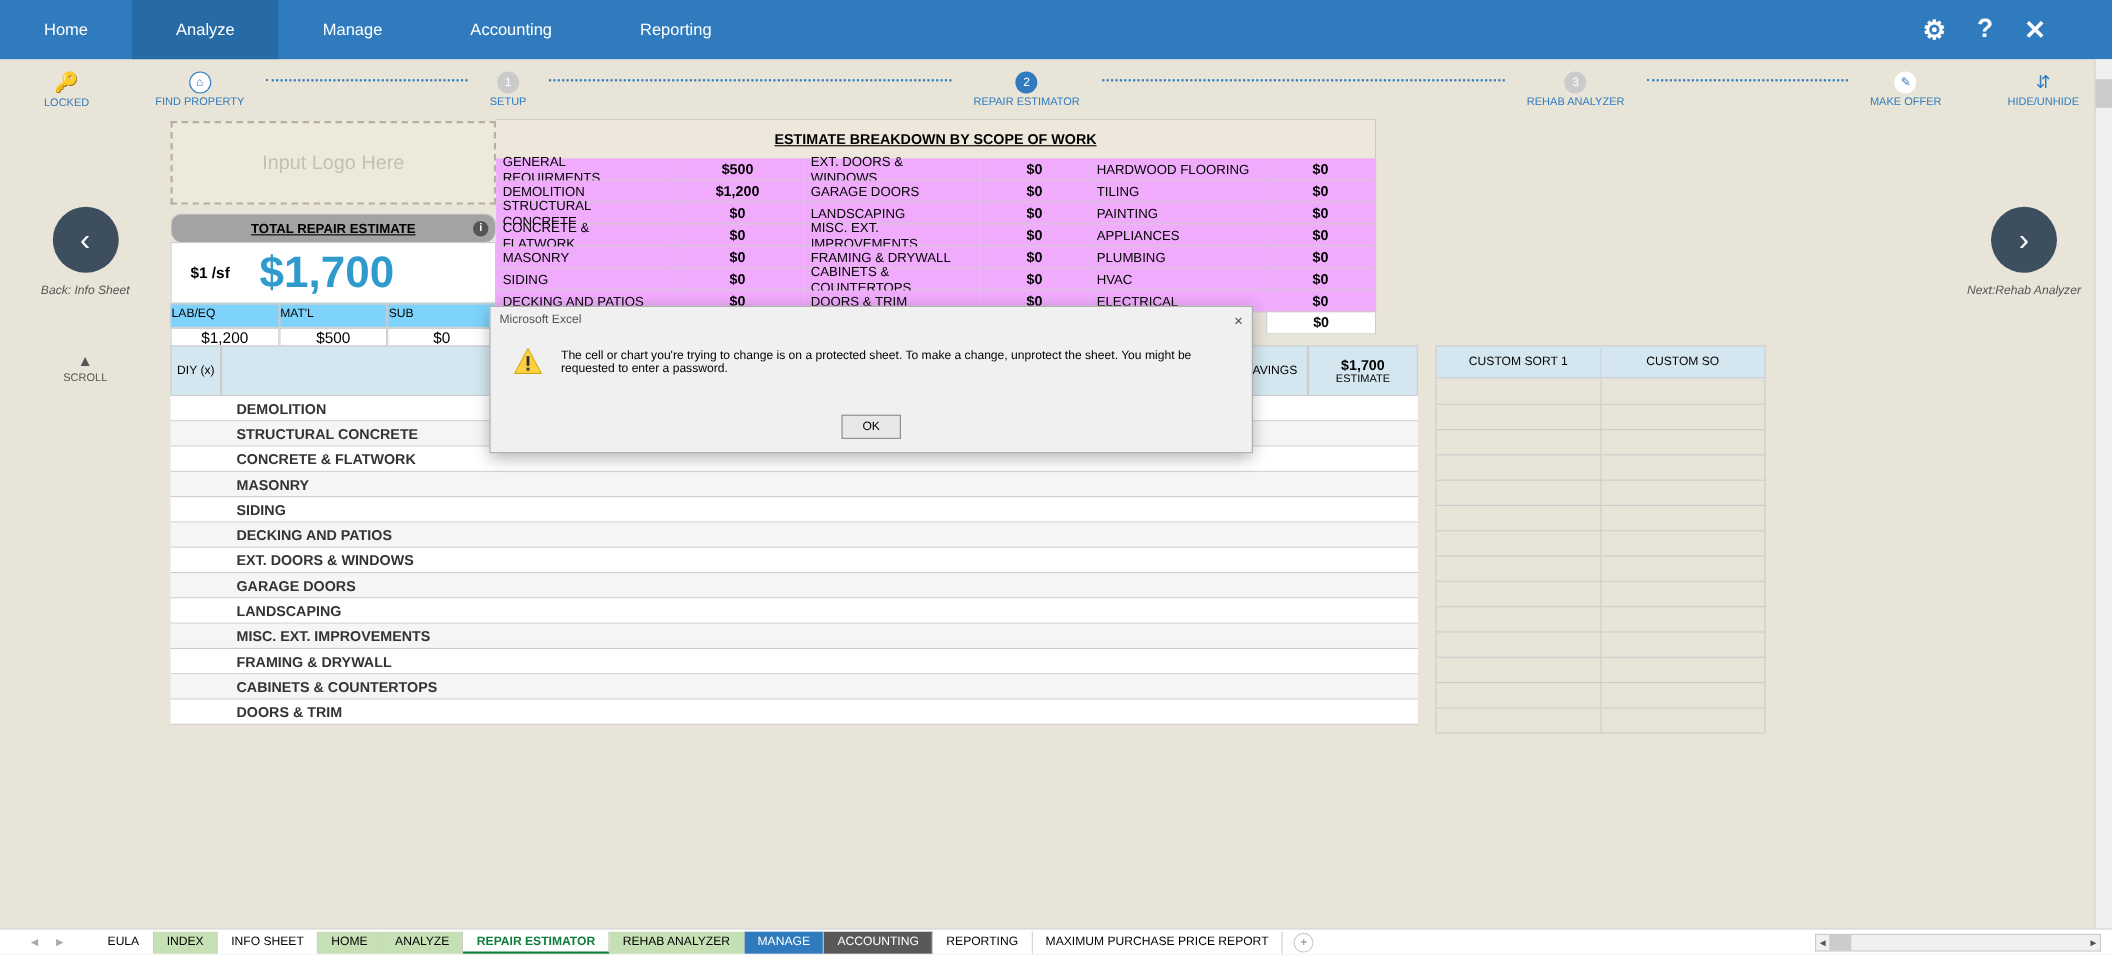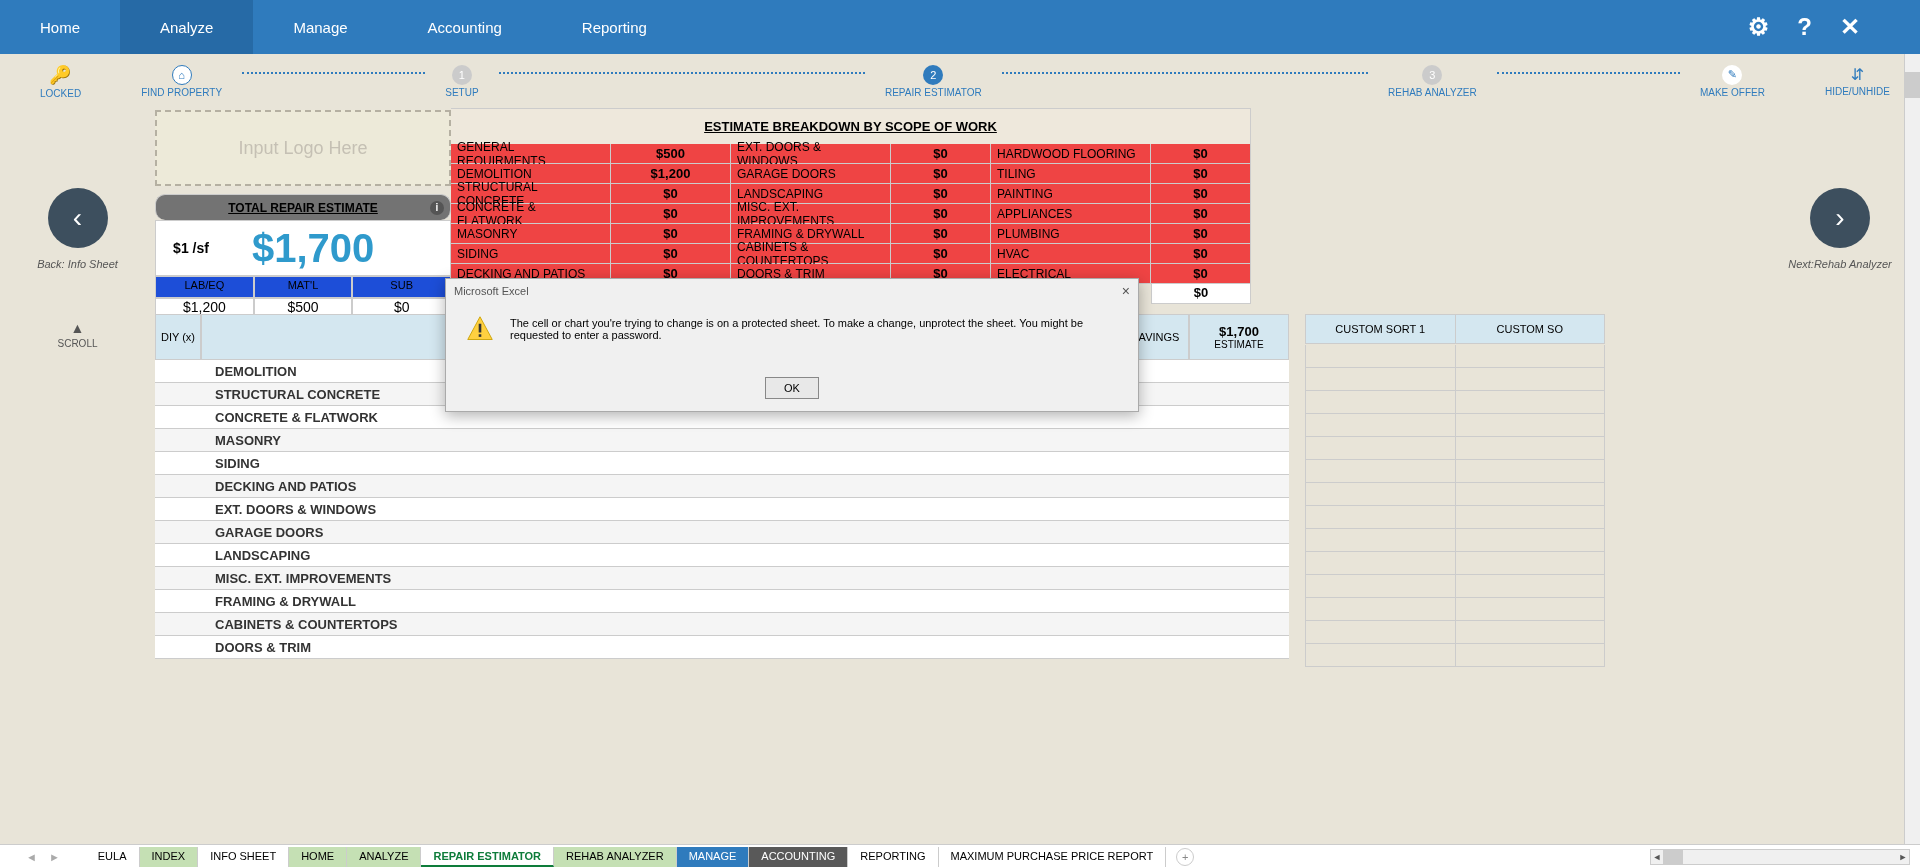--- a/index.html
+++ b/index.html
@@ -22,33 +22,33 @@
 .wf-label { color: #2f7bbd; font-size: 10px; white-space: nowrap; }
 .hideunhide { margin-left: 50px; margin-right: 10px; }
 .content { display: flex; height: 582px; }
 .navcol { width: 155px; display: flex; flex-direction: column; align-items: center; padding-top: 80px; gap: 10px; }
 .navbtn { width: 60px; height: 60px; border-radius: 50%; background: #3d4f5e; color: #fff; font-size: 28px; display: flex; align-items: center; justify-content: center; cursor: pointer; }
 .navlabel { font-size: 11px; font-style: italic; color: #555; }
 .scrollbtn { margin-top: 40px; display:flex; flex-direction:column; align-items:center; font-size:10px; color:#555; gap:2px;}
 .main { flex: 1; display: flex; gap: 12px; }
 .leftcol { width: 296px; display: flex; flex-direction: column; }
 .logobox { height: 76px; margin: 2px 0 8px 0; border: 2px dashed #b5b0a2; display: flex; align-items: center; justify-content: center; color: #c5c0b4; font-size: 18px; background: #edead9; padding:0 18px;}
-.totalrow { background: #737373; height: 26px; display: flex; align-items: center; justify-content: center; font-weight: bold; text-decoration: underline; position:relative; border-top:1px solid #ccc; border-left:1px solid #ccc; border-right:1px solid #ccc;border-radius:10px;}
+.totalrow { background: #a3a3a3; height: 26px; display: flex; align-items: center; justify-content: center; font-weight: bold; text-decoration: underline; position:relative; border-top:1px solid #ccc; border-left:1px solid #ccc; border-right:1px solid #ccc;border-radius:10px;}
 .info-i { position:absolute; right:6px; width:14px; height:14px; border-radius:50%; background:#555; color:#fff; font-size:10px; display:flex; align-items:center; justify-content:center;}
-.bignum { background: #fff; display: flex; align-items: center; height: 56px; border:1px solid #ccc;gap:16px;}
+.bignum { background: #fff; display: flex; align-items: center; height: 56px; border:1px solid #ccc;}
 .persf { width: 70px; text-align: center; font-weight: bold; font-size: 14px;}
 .bigval { color: #2f9acc; font-size: 40px; font-weight: bold; padding:0 10px;}
 .cols3 { display: flex; height: 22px; }
-.cols3 > div { flex: 1; border: 1px solid #ccc; background: #1d4ed8; text-align: center; font-size: 11px; padding-top:2px;}
+.cols3 > div { flex: 1; border: 1px solid #ccc; background: #7dd3fc; text-align: left; font-size: 11px; padding-top:2px;}
 .cols3v { display: flex; height: 22px; }
 .cols3v > div { flex: 1; border: 1px solid #ccc; background: #fff; text-align: center; font-size: 14px;}
 .breakdown { flex: 1; margin-right: 0; }
 .bdtitle { height: 36px; display: flex; align-items: center; justify-content: center; font-weight: bold; text-decoration: underline; font-size: 13px; border:1px solid #ccc; border-left:none; border-bottom:none; background:#eee8dc;}
 .bdgrid { display: grid; grid-template-columns: 160px 120px 160px 100px 160px 100px; }
-.bdgrid > div { border: 1px solid #ccc; border-left:none; border-top:none; padding: 2px 6px; font-size: 12px; height:20px; display:flex; align-items:center; background:#ef4444;}
+.bdgrid > div { border: 1px solid #ccc; border-left:none; border-top:none; padding: 2px 6px; font-size: 12px; height:20px; display:flex; align-items:center; background:#f0abfc;}
 .bdgrid > div.amt { justify-content: center; font-weight:bold; font-size:13px;}
 .rightnav { width: 160px; display:flex; flex-direction:column; align-items:center; padding-top:80px; gap:10px;}
 .cshead { background: #d4e7f0; height: 30px; display: flex; align-items: center; justify-content: center; border:1px solid #ccc; font-size:11px;}
 .csrow { height: 23px; border:1px solid #ccc; border-top:none; display:flex;}
 .csrow > div { flex:1; border-right:1px solid #ccc;}
 .csrow > div:last-child { border-right:none;}
 .descarea { position:absolute; left:155px; top:314px; width:1134px; }
 .deschead { display:flex; height:46px;}
 .deschead > div { border:1px solid #ccc; background:#d4e7f0; display:flex; align-items:center; justify-content:center; font-size:11px;}
 .descrows { }

